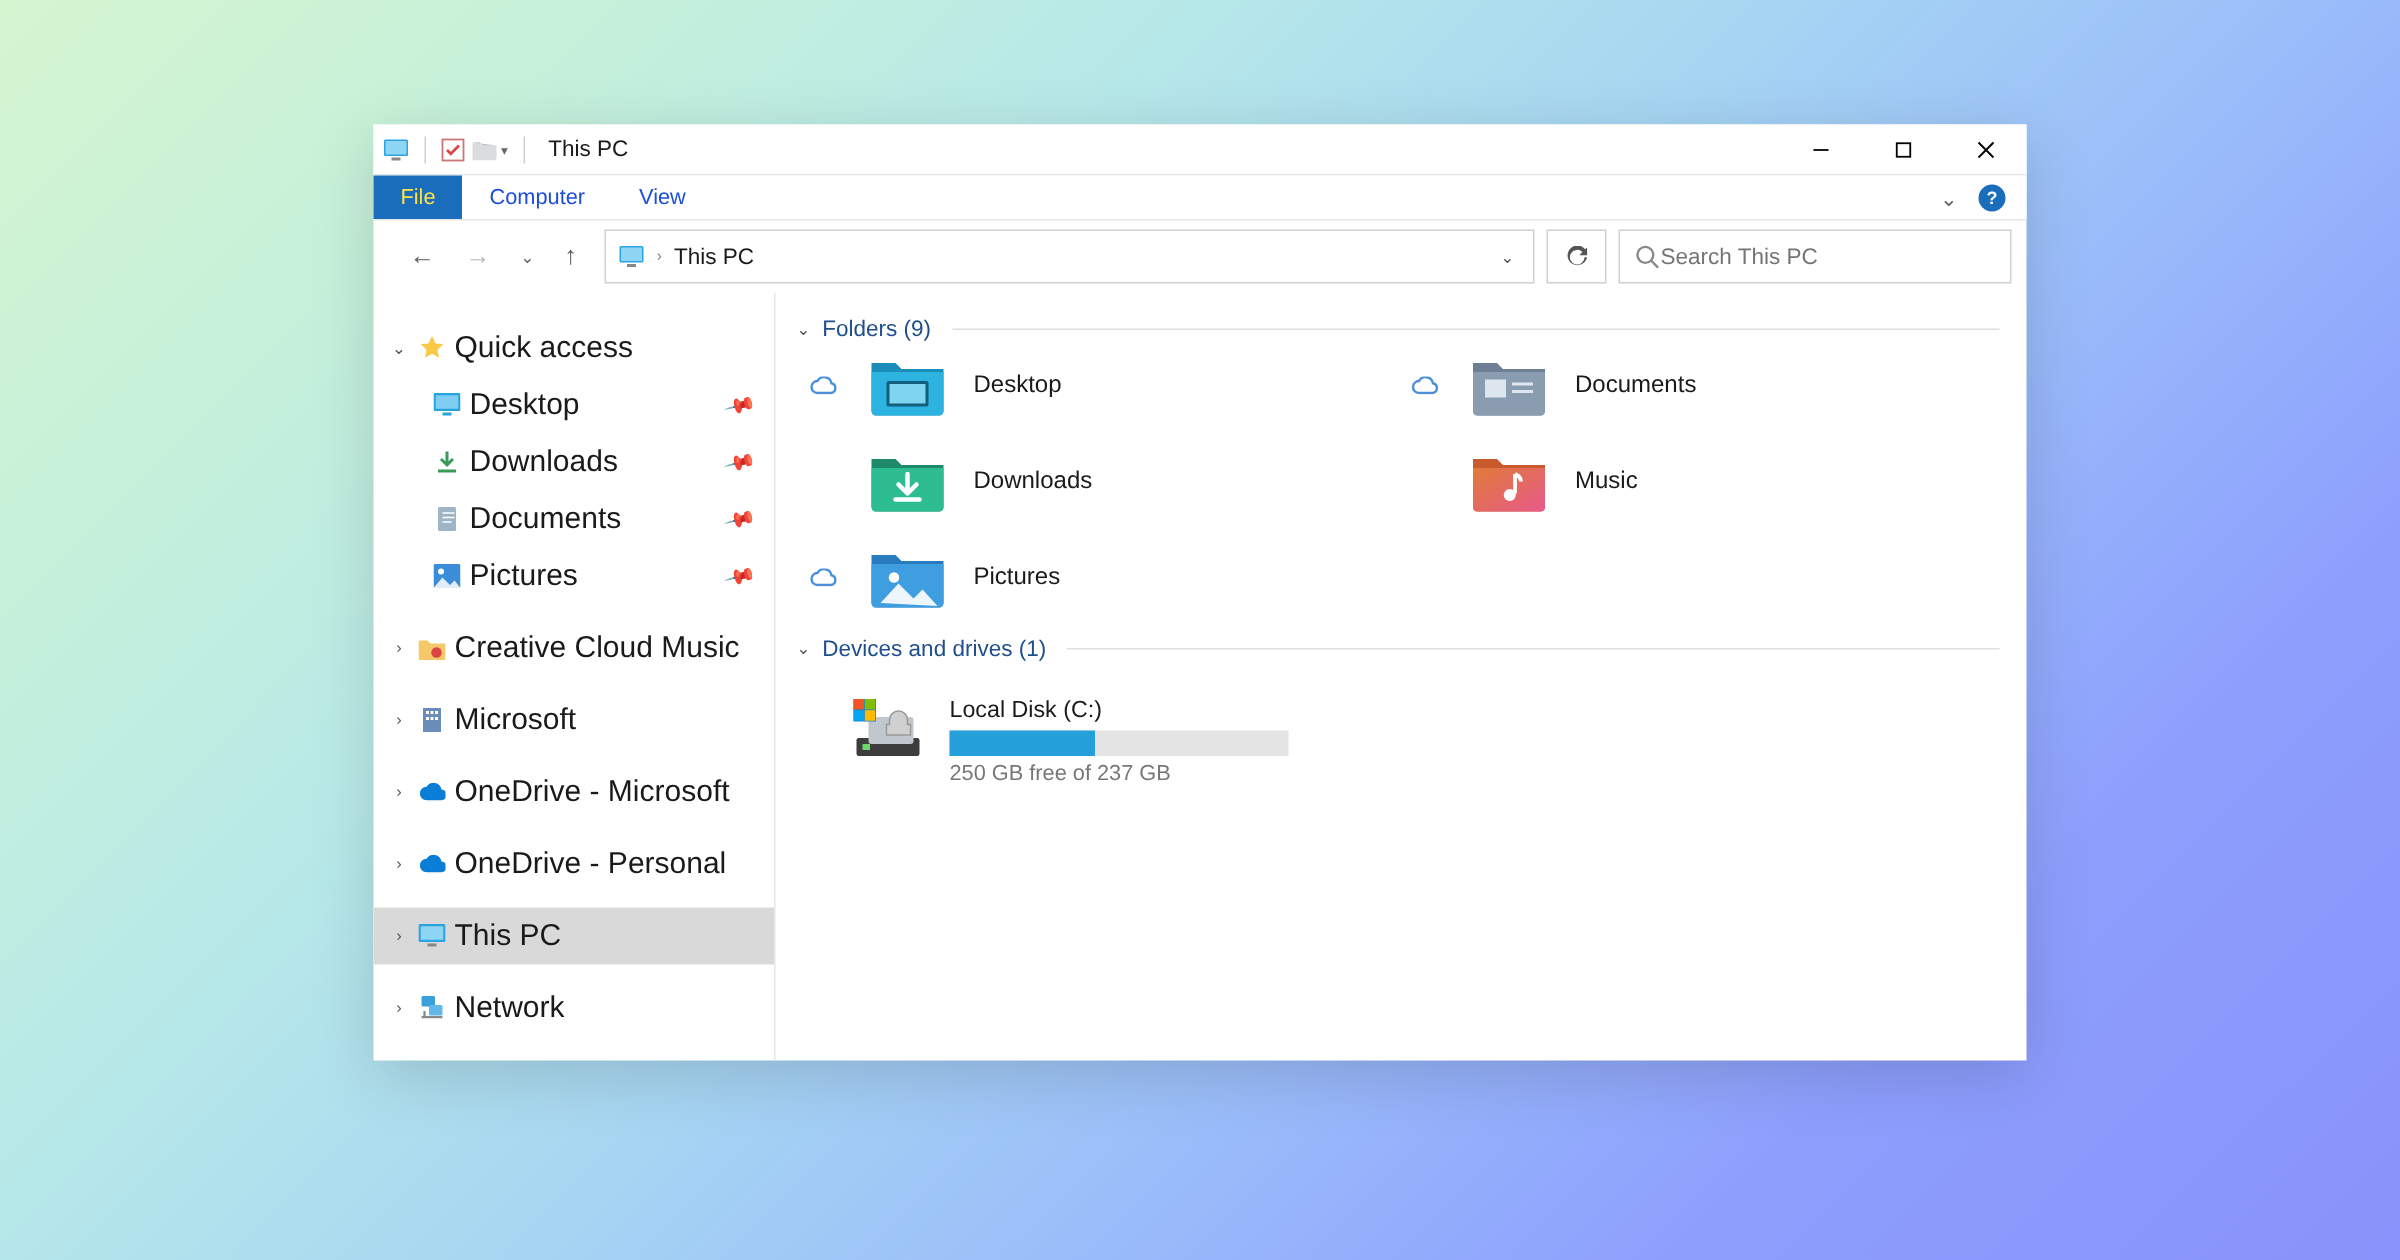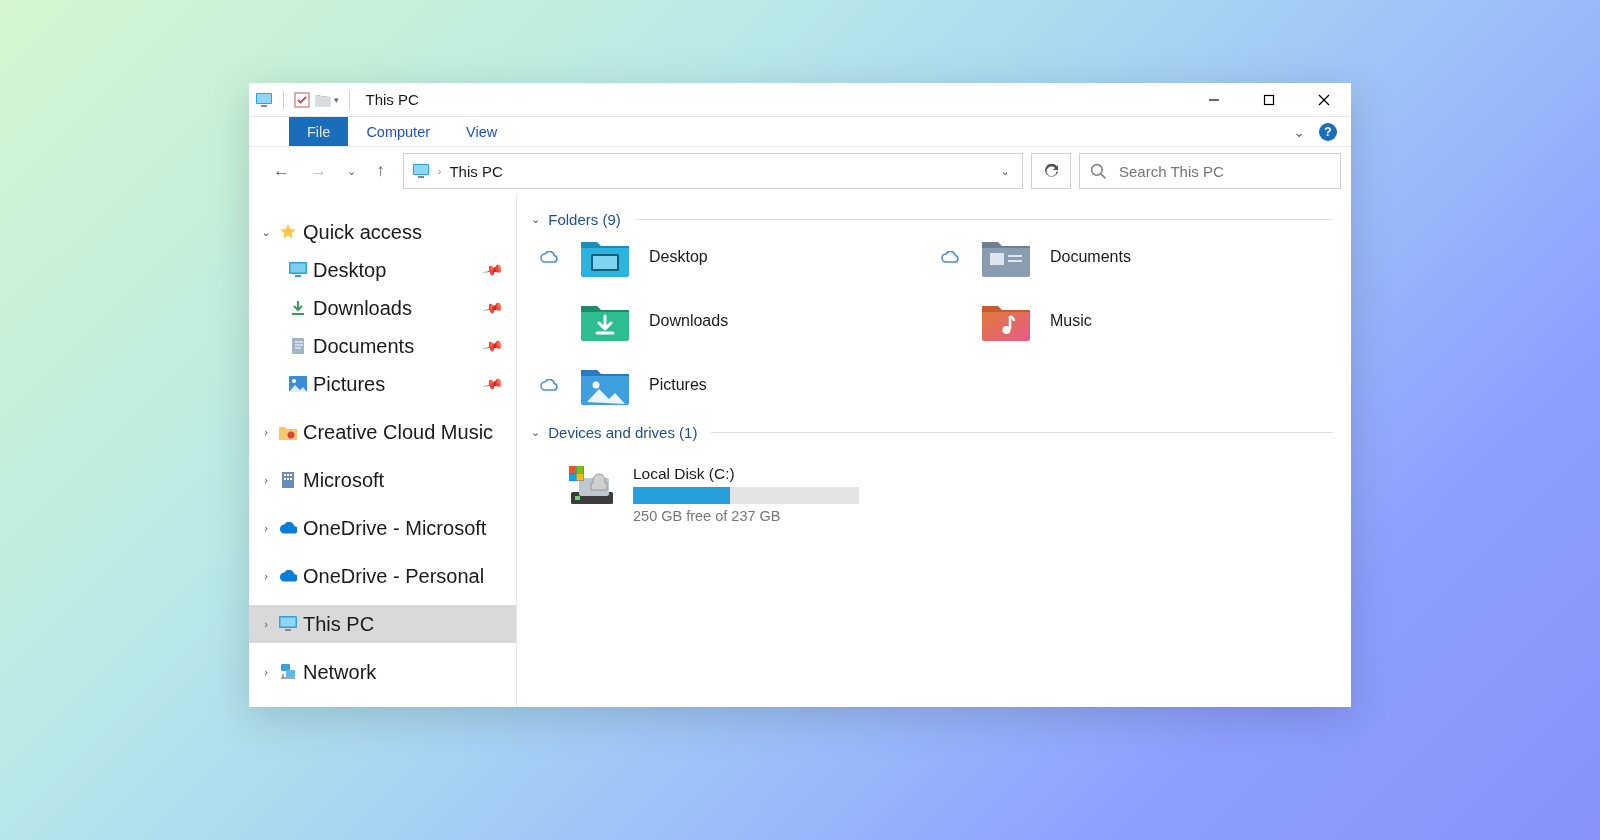--- a/index.html
+++ b/index.html
@@ -21,35 +21,35 @@
   
   .titlebar { height: 34px; display: flex; align-items: center; background:#fff; border-bottom:1px solid #e5e5e5;}
   .titlebar-left { display:flex; align-items:center; gap:4px; padding-left:6px;}
   .titlebar-left .sep { width:1px; height:18px; background:#d0d0d0; margin:0 6px;}
   .title-text { margin-left:6px; font-size:15px;}
   .win-controls { margin-left:auto; display:flex;}
   .win-btn { width:55px; height:34px; display:flex; align-items:center; justify-content:center;}
   
   .ribbon { height:30px; display:flex; align-items:stretch; background:#fff; border-bottom:1px solid #e5e5e5;}
   .ribbon-tab { padding:0 18px; display:flex; align-items:center; font-size:14.5px; color:#1d4ed8;}
-  .ribbon-tab.active { background:#1a6dbb; color:#e5e5e5;margin-left:40px;}
+  .ribbon-tab.active { background:#1a6dbb; color:#fde047;}
   .ribbon-right { margin-left:auto; display:flex; align-items:center; gap:14px; padding-right:14px;}
   .help-dot { width:18px; height:18px; border-radius:50%; background:#1a6dbb; color:#fff; display:flex; align-items:center; justify-content:center; font-size:12px; font-weight:bold;}
   
   .navrow { height:48px; display:flex; align-items:center; padding:0 10px; gap:8px;}
   .nav-arrows { display:flex; align-items:center; gap:20px; padding:0 10px 0 14px;}
   .nav-arrow { color:#606060; font-size:17px;}
   .nav-arrow.disabled { color:#b8b8b8;}
   .addressbar { flex:1; height:36px; border:1px solid #d0d0d0; display:flex; align-items:center;}
   .addr-icon { width:34px; display:flex; align-items:center; justify-content:center;}
   .addr-text { flex:1; display:flex; align-items:center; gap:8px; font-size:15px;}
   .addr-chev { color:#888; font-size:11px;}
   .addr-drop { width:34px; border-left:0 solid #d0d0d0; display:flex; align-items:center; justify-content:center; color:#555;}
   .refresh { width:40px; height:36px; border:1px solid #d0d0d0; display:flex; align-items:center; justify-content:center; color:#444;}
-  .searchbox { width:262px; height:36px; border:1px solid #d0d0d0; display:flex; align-items:center; padding:0 10px; gap:12px; color:#888;}
+  .searchbox { width:262px; height:36px; border:1px solid #d0d0d0; display:flex; align-items:center; padding:0 10px; color:#888;}
   .searchbox input { border:none; outline:none; font-size:15px; color:#888; flex:1; background:transparent;}
   
   .body { flex:1; display:flex; overflow:hidden;}
   
   .sidebar { width:268px; border-right:1px solid #e5e5e5; padding-top:18px; overflow-y:auto;}
   .tree-item { display:flex; align-items:center; height:38px; padding-left:10px; gap:6px; position:relative;}
   .tree-item.selected { background:#d9d9d9;}
   .tree-caret { width:14px; font-size:11px; color:#555; display:flex; justify-content:center;}
   .tree-icon { width:18px; height:18px; display:flex; align-items:center; justify-content:center;}
   .tree-label { font-size:20px;}

